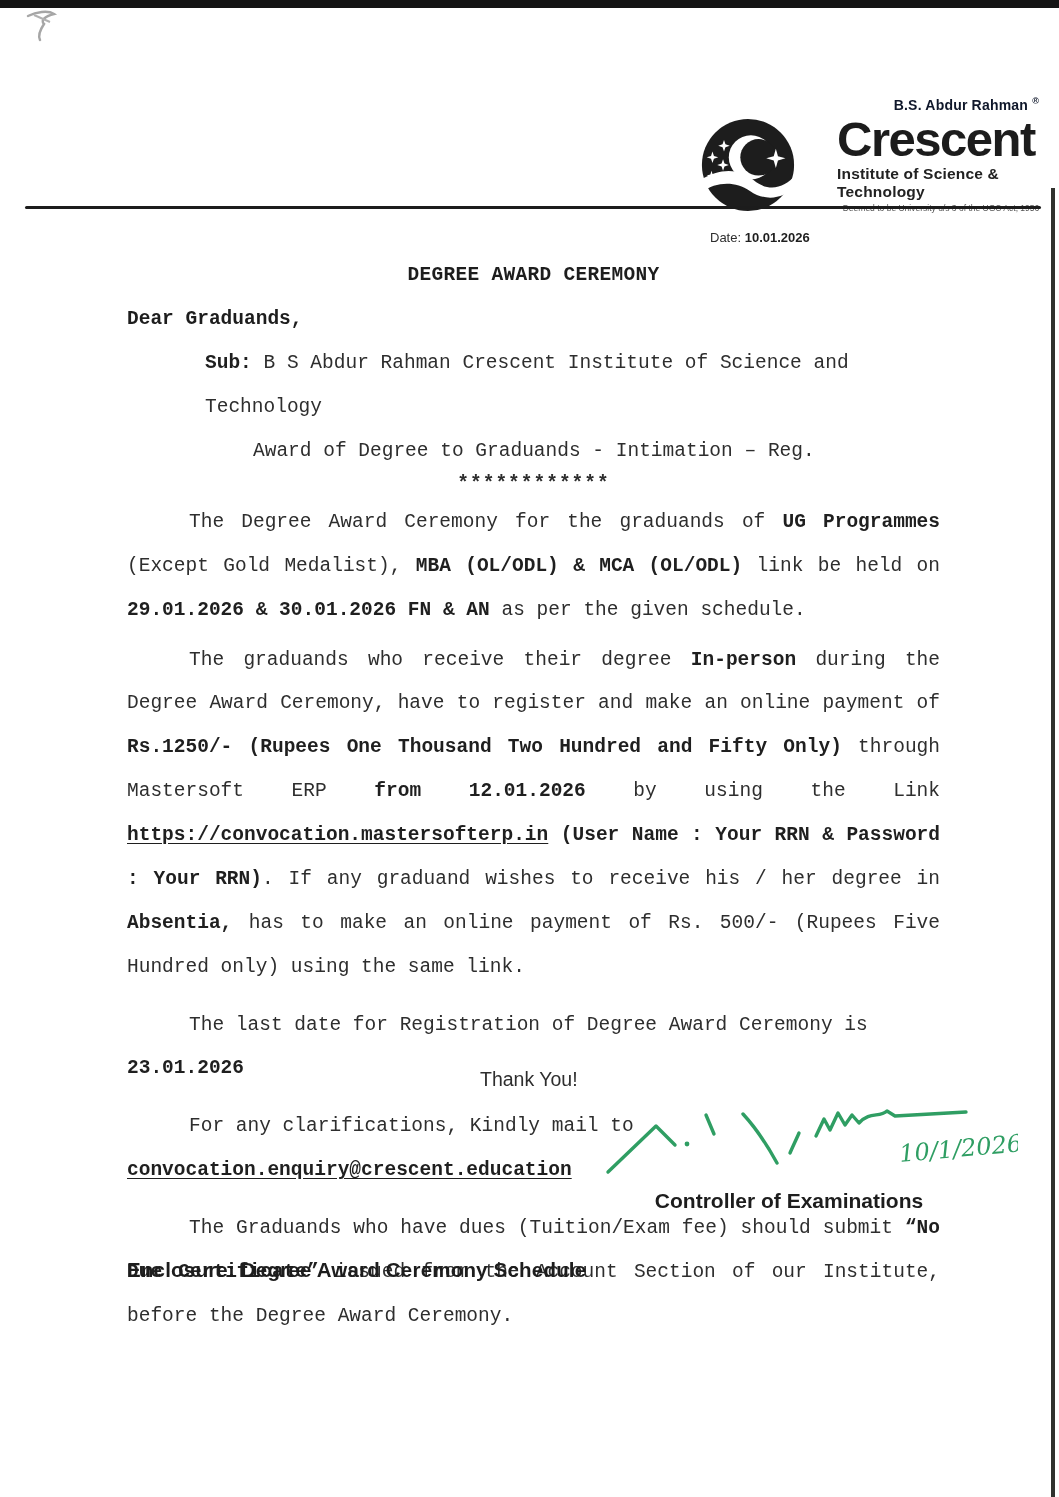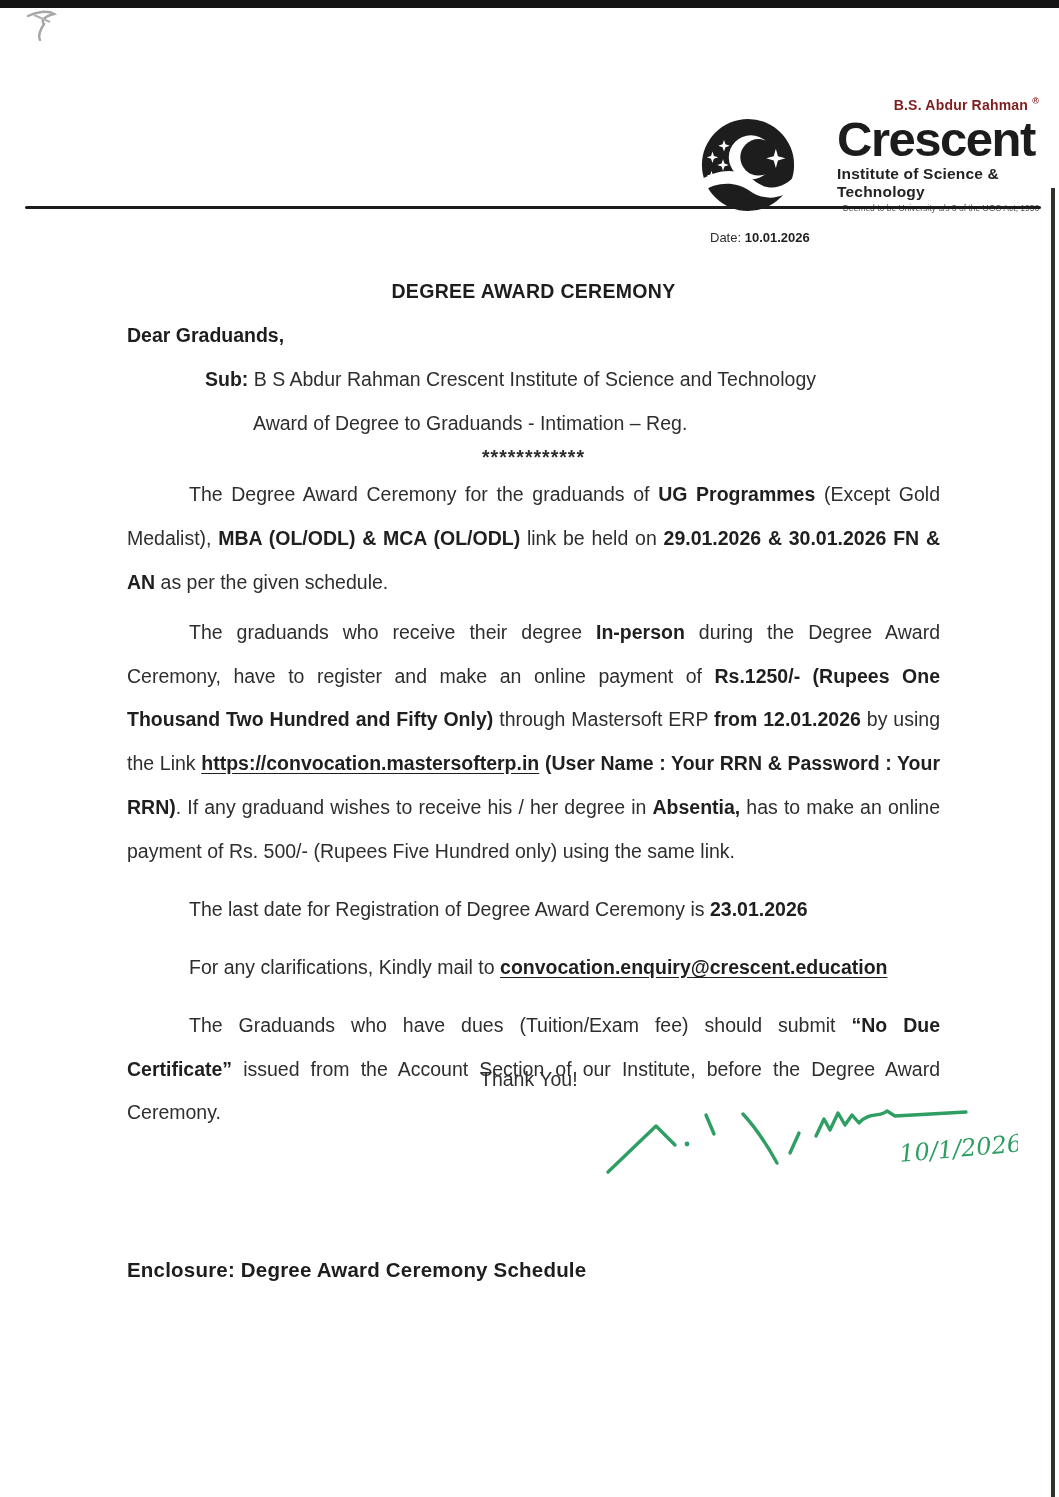--- a/index.html
+++ b/index.html
@@ -12,34 +12,34 @@
   .b { font-weight:bold; color:#1f1f1f; }
   .u { text-decoration:underline; text-underline-offset:3px; }
 
   
   .top-bar { position:absolute; left:0; top:0; width:100%; height:8px; background:#141414; }
   .edge-line-right { position:absolute; left:1051px; top:188px; width:4px; bottom:0; background:#30322e; }
   .smudge { position:absolute; left:20px; top:6px; width:46px; height:40px; opacity:.65; }
 
   
   .letterhead { position:absolute; top:96px; left:700px; width:345px; }
-  .brand-small { text-align:right; font-size:14px; font-weight:bold; color:#7f1d1d; padding-right:6px; letter-spacing:.2px; }
+  .brand-small { text-align:right; font-size:14px; font-weight:bold; color:#0f172a; padding-right:6px; letter-spacing:.2px; }
   .brand-small sup { font-size:9px; }
   .lh-row { display:flex; align-items:flex-start; margin-top:2px;gap:37px; }
   .emblem { width:96px; height:96px; flex:0 0 auto; margin-top:2px; }
   .lh-text { padding-left:4px; }
   .brand-large { font-size:49px; font-weight:bold; color:#1c1c1c; letter-spacing:-1.5px; line-height:1.0; }
   .brand-sub { font-size:15.5px; font-weight:bold; color:#222; letter-spacing:.2px; margin-top:1px; }
   .brand-fine { font-size:8.5px; color:#555; text-align:center; margin-top:2px; }
 
   .header-rule { position:absolute; left:25px; top:206px; width:1016px; height:3px; background:#1c1c1c; border-radius:2px; }
 
   
   .date-line { position:absolute; left:710px; top:230px; font-size:13px; }
-  .content { position:absolute; left:127px; top:240px; width:813px; font-size:19.5px; line-height:2.25; }
+  .content { position:absolute; left:127px; top:224px; width:813px; font-size:19.5px; line-height:2.25;font-family:Liberation Mono, monospace; }
   .title { text-align:center; font-weight:bold; color:#1d1d1d; margin-top:30px; letter-spacing:.3px; }
   .salutation { font-weight:bold; color:#1d1d1d; }
   .subject-l1 { padding-left:78px; }
   .subject-l2 { padding-left:126px; }
   .separator { text-align:center; font-weight:bold; line-height:1.0; margin-top:2px; margin-bottom:6px; letter-spacing:1px; }
   .para { text-align:justify; text-indent:62px; }
   .para + .para { margin-top:6px; }
   .single { text-indent:62px; margin-top:14px; }
 
   .thank-you { position:absolute; left:480px; top:1068px; font-size:19.5px; }
@@ -113,17 +113,18 @@
       <g fill="none" stroke="#2f9e63" stroke-width="3.4" stroke-linecap="round" stroke-linejoin="round">
         <path d="M10 72 L58 26 L77 45"></path>
         <circle cx="89" cy="44" r="2.4" fill="#2f9e63" stroke="none"></circle>
         <path d="M108 15 L116 34"></path>
         <path d="M145 14 C157 27 168 43 179 63"></path>
         <path d="M192 53 C195 46 198 40 201 33"></path>
         <path d="M218 36 L226 19 L232 30 L240 13 L247 25 L254 15 L261 23 C272 11 281 18 289 11 L297 16 L368 12"></path>
       </g>
       <text x="302" y="62" transform="rotate(-5 302 62)" font-size="24" fill="#2f9e63" font-family="DejaVu Serif, serif" font-style="italic">10/1/2026</text>
     </svg>
+    <div class="sig-title">Controller of Examinations</div>
   </div>
 
   <div class="enclosure">Enclosure: Degree Award Ceremony Schedule</div>
 
 </div>
 
 </body></html>

